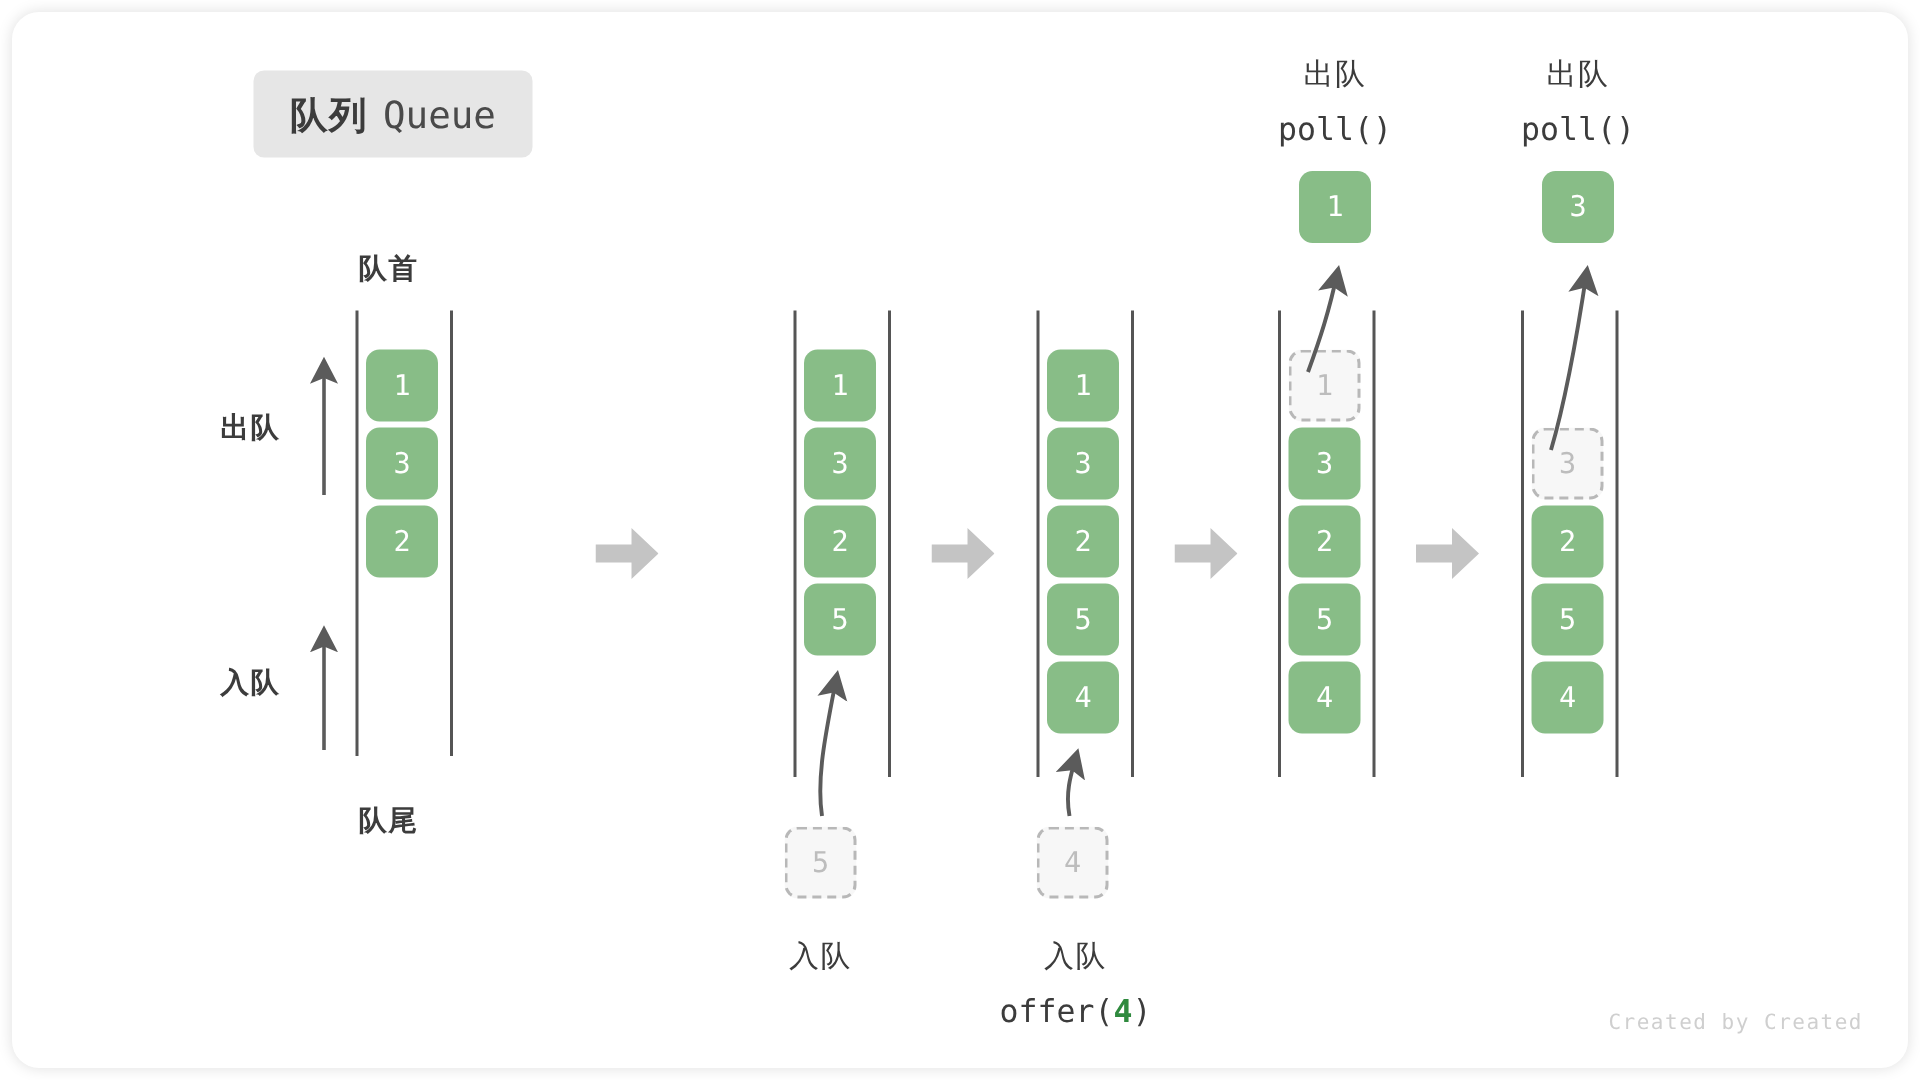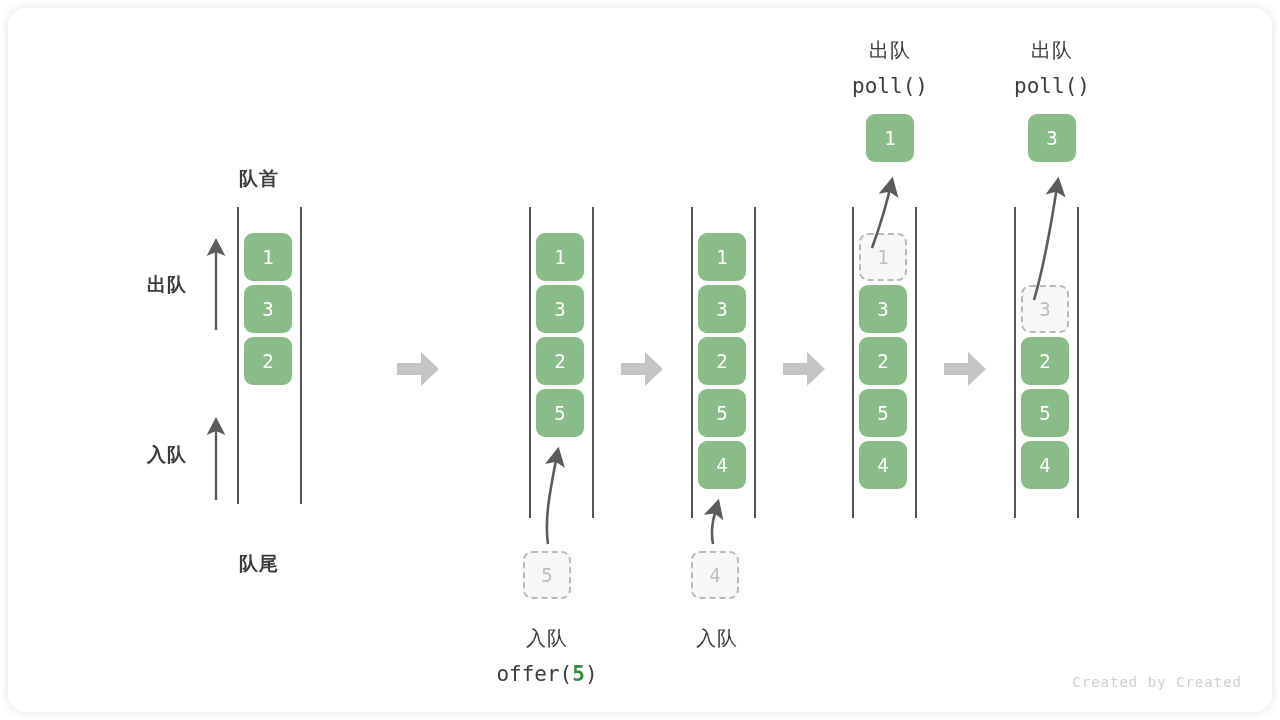--- a/index.html
+++ b/index.html
@@ -135,23 +135,27 @@
     color: #cfcfcf;
     font-family: "DejaVu Sans Mono", "Liberation Mono", monospace;
     letter-spacing: 1px;
   }
 </style>
 </head>
 <body>
 
 <div id="card">
 
+  <div class="abs" id="title-badge">
+    <span class="cn">队列</span>
+    <span class="en">Queue</span>
+  </div>
 
   <div class="abs cn-label" style="left:231px; top:158px;">队首</div>
-  <div class="abs cn-label" style="left:231px; top:543px;">队尾</div>
+  <div class="abs cn-label" style="left:231px; top:526px;">队尾</div>
 
   <div class="abs cn-label" style="left:139px; top:264px;">出队</div>
   <div class="abs cn-label" style="left:139px; top:434px;">入队</div>
 
   <div class="abs" style="left:229px; top:199px; width:2px; height:297px;" class2="rail">
     <div class="rail" style="width:2px;height:297px;"></div>
   </div>
   <div class="abs" style="left:292px; top:199px;">
     <div class="rail" style="width:2px;height:297px;"></div>
   </div>
@@ -175,21 +179,20 @@
   </div>
   <div class="abs" style="left:528px; top:225px;">
     <div class="cell filled">1</div>
     <div class="cell filled" style="margin-top:4px;">3</div>
     <div class="cell filled" style="margin-top:4px;">2</div>
     <div class="cell filled" style="margin-top:4px;">5</div>
   </div>
   <div class="abs cell ghost" style="left:515px; top:543px;">5</div>
   <div class="abs op-label" style="left:455px; top:612px; width:168px;">
     <span class="l1">入队</span>
-    <span class="l2"><span>offer(</span><span class="arg">5</span>)</span>
   </div>
 
   <div class="abs" style="left:613px; top:344px;">
     <svg class="step-arrow" viewBox="0 0 42 34">
       <path d="M0 11 H24 V0 L42 17 L24 34 V23 H0 Z" fill="currentColor"></path>
     </svg>
   </div>
 
   <div class="abs" style="left:683px; top:199px;">
     <div class="rail" style="width:2px;height:311px;"></div>
@@ -200,20 +203,21 @@
   <div class="abs" style="left:690px; top:225px;">
     <div class="cell filled">1</div>
     <div class="cell filled" style="margin-top:4px;">3</div>
     <div class="cell filled" style="margin-top:4px;">2</div>
     <div class="cell filled" style="margin-top:4px;">5</div>
     <div class="cell filled" style="margin-top:4px;">4</div>
   </div>
   <div class="abs cell ghost" style="left:683px; top:543px;">4</div>
   <div class="abs op-label" style="left:625px; top:612px; width:168px;">
     <span class="l1">入队</span>
+    <span class="l2"><span>offer(</span><span class="arg">4</span>)</span>
   </div>
 
   <div class="abs" style="left:775px; top:344px;">
     <svg class="step-arrow" viewBox="0 0 42 34">
       <path d="M0 11 H24 V0 L42 17 L24 34 V23 H0 Z" fill="currentColor"></path>
     </svg>
   </div>
 
   <div class="abs op-label" style="left:798px; top:24px; width:168px;">
     <span class="l1">出队</span>

